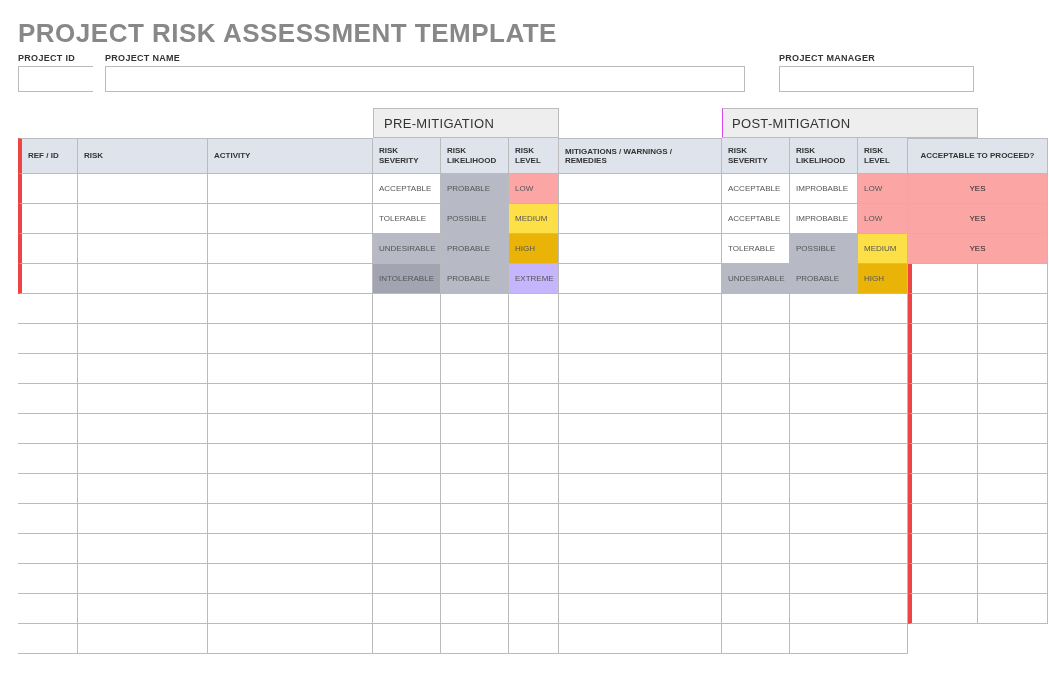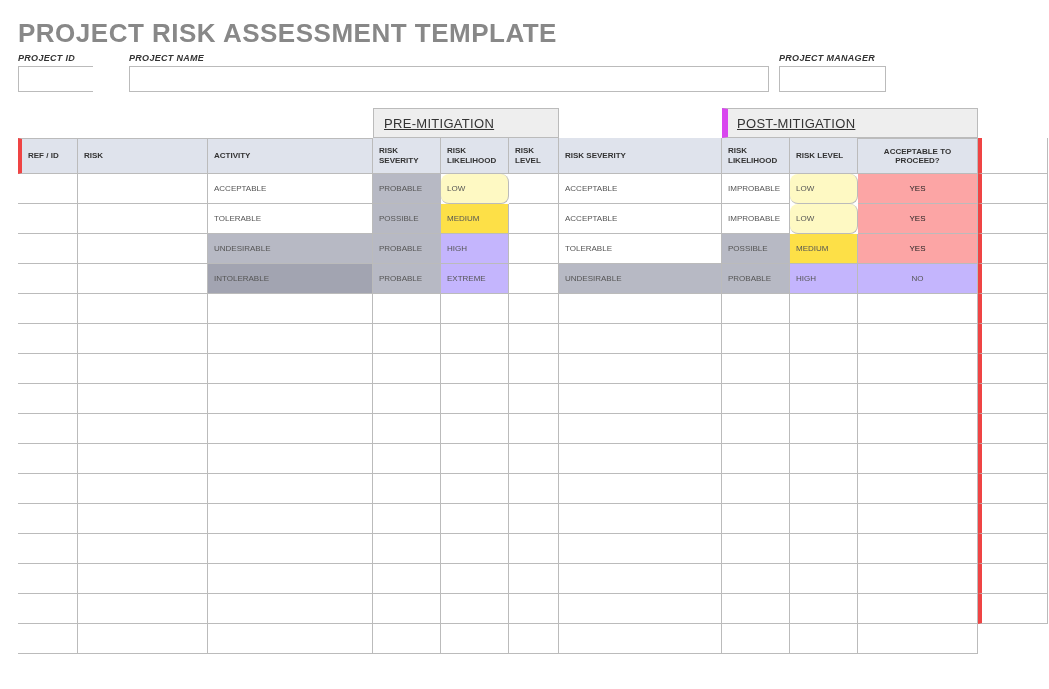--- a/index.html
+++ b/index.html
@@ -13,24 +13,23 @@
   }
   .title {
     font-size: 26px;
     font-weight: 700;
     letter-spacing: 0.5px;
     color: #888;
     margin-bottom: 4px;
   }
   .meta-row {
     display: flex;
-    gap: 0;
+    gap: 12px;
     margin-bottom: 16px;
-    width: 868px;
-    font-style: italic;
+    width: 956px;
   }
   .meta-field {
     display: flex;
     flex-direction: column;
   }
   .meta-label {
     font-size: 9px;
     font-weight: 700;
     color: #333;
     letter-spacing: 0.3px;
@@ -59,74 +58,74 @@
   }
   .first-col { border-left: 4px solid #ef4444; }
   .top-border { border-top: 1px solid #bbb; }
   .section-header {
     background: #eee;
     font-weight: 400;
     font-size: 13px;
     color: #333;
     padding-left: 10px;
     letter-spacing: 0.3px;
-    text-decoration: underline;
   }
   .col-header {
     background: #dfe3ec;
     font-weight: 700;
     color: #333;
     line-height: 1.15;
     height: 36px;
     font-size: 8px;
   }
   .col-header.center { justify-content: center; text-align: center; }
   .noborder { border: none; background: transparent; }
   .dark { background: #b7b9c4; }
   .darker { background: #a2a4b1; }
-  .low { background: #fef9c3; border-radius: 8px; }
+  .low { background: #fca5a5; }
   .yellow { background: #fde047; }
-  .orange { background: #c4b5fd; }
+  .orange { background: #eab308; }
   .red { background: #c4b5fd; }
   .green { background: #fca5a5; color: #222; }
   .center { justify-content: center; text-align: center; }
 </style>
 </head>
 <body>
 
 <div class="title">PROJECT RISK ASSESSMENT TEMPLATE</div>
 
 <div class="meta-row">
   <div class="meta-field" style="width:75px;">
     <div class="meta-label">PROJECT ID</div>
     <div class="meta-box" style="border-right:none;"></div>
   </div>
-  <div class="meta-field" style="width:640px;margin-left:36px;">
+  <div class="meta-field" style="width:640px;">
     <div class="meta-label">PROJECT NAME</div>
     <div class="meta-box"></div>
   </div>
   <div style="width:10px;"></div>
   <div class="meta-field" style="flex:1;">
     <div class="meta-label">PROJECT MANAGER</div>
     <div class="meta-box"></div>
   </div>
 </div>
 
 <div class="grid" id="grid">
     <div class="cell noborder first-col" style="grid-column: span 3; border:none;"></div>
     <div class="cell section-header top-border" style="grid-column: span 3; border-left:1px solid #bbb; height:26px;">PRE-MITIGATION</div>
     <div class="cell noborder"></div>
-    <div class="cell section-header top-border" style="grid-column: span 4; border-left:6px solid #d946ef; height:26px;padding-left:9px;">POST-MITIGATION</div>
+    <div class="cell section-header top-border" style="grid-column: span 4; border-left:1px solid #d946ef; height:26px;padding-left:9px;">POST-MITIGATION</div>
     <div class="cell noborder"></div>
     <div class="cell col-header first-col top-border">REF / ID</div>
     <div class="cell col-header top-border">RISK</div>
     <div class="cell col-header top-border">ACTIVITY</div>
     <div class="cell col-header">RISK SEVERITY</div>
     <div class="cell col-header">RISK LIKELIHOOD</div>
     <div class="cell col-header">RISK LEVEL</div>
+    <div class="cell col-header top-border">MITIGATIONS / WARNINGS / REMEDIES</div>
     <div class="cell col-header">RISK SEVERITY</div>
     <div class="cell col-header">RISK LIKELIHOOD</div>
     <div class="cell col-header">RISK LEVEL</div>
     <div class="cell col-header top-border center" style="grid-column: span 2;">ACCEPTABLE TO PROCEED?</div>
     <div class="cell first-col"></div>
     <div class="cell "></div>
     <div class="cell "></div>
     <div class="cell ">ACCEPTABLE</div>
     <div class="cell dark">PROBABLE</div>
     <div class="cell low">LOW</div>
@@ -160,21 +159,20 @@
     <div class="cell first-col"></div>
     <div class="cell "></div>
     <div class="cell "></div>
     <div class="cell darker">INTOLERABLE</div>
     <div class="cell dark">PROBABLE</div>
     <div class="cell red">EXTREME</div>
     <div class="cell "></div>
     <div class="cell dark">UNDESIRABLE</div>
     <div class="cell dark">PROBABLE</div>
     <div class="cell orange">HIGH</div>
-    <div class="cell red center" style="grid-column: span 2;">NO</div>
     <div class="cell first-col"></div>
     <div class="cell "></div>
     <div class="cell "></div>
     <div class="cell "></div>
     <div class="cell "></div>
     <div class="cell "></div>
     <div class="cell "></div>
     <div class="cell "></div>
     <div class="cell "></div>
     <div class="cell "></div>

